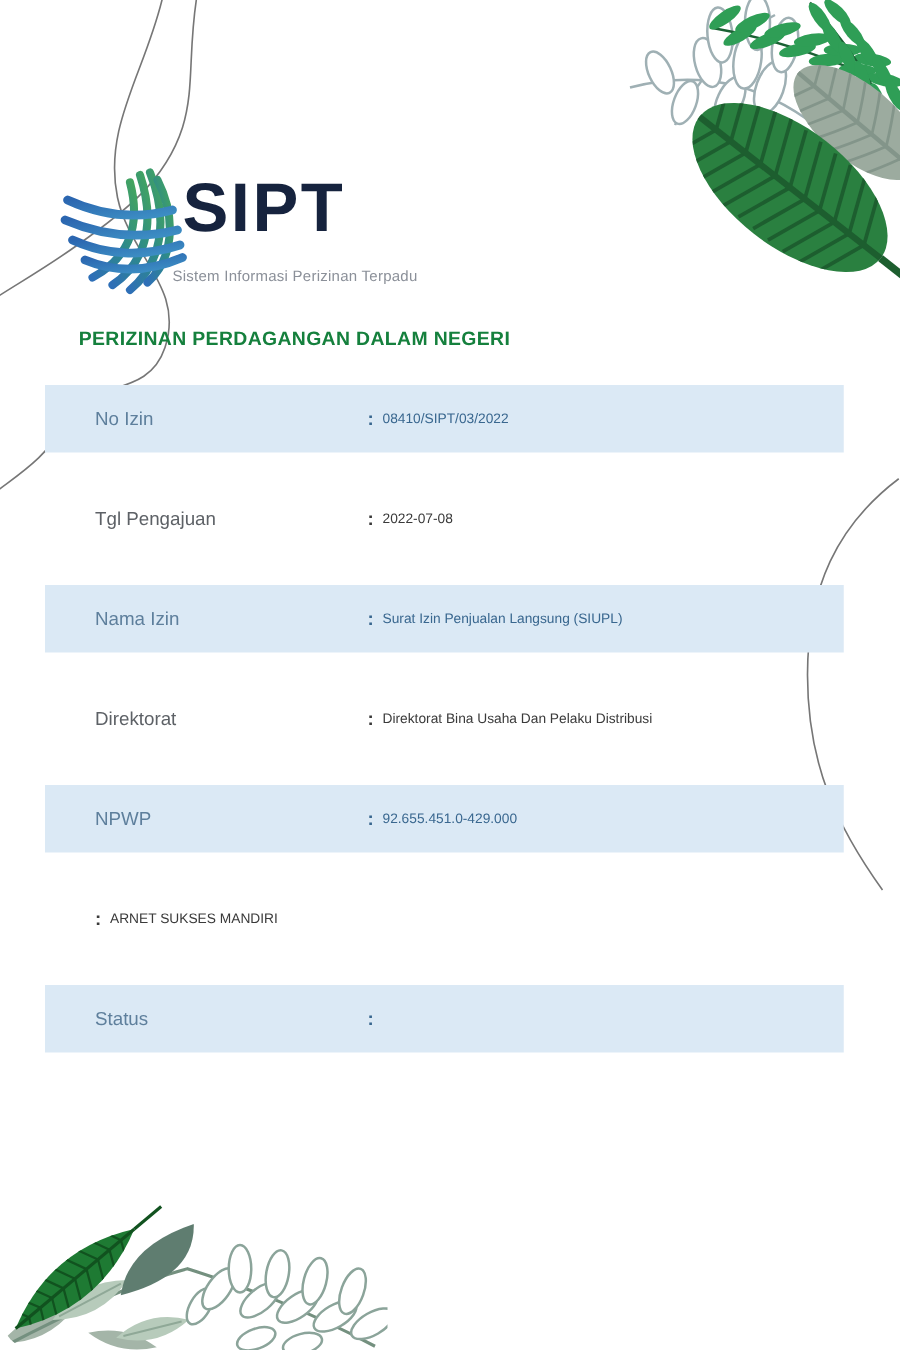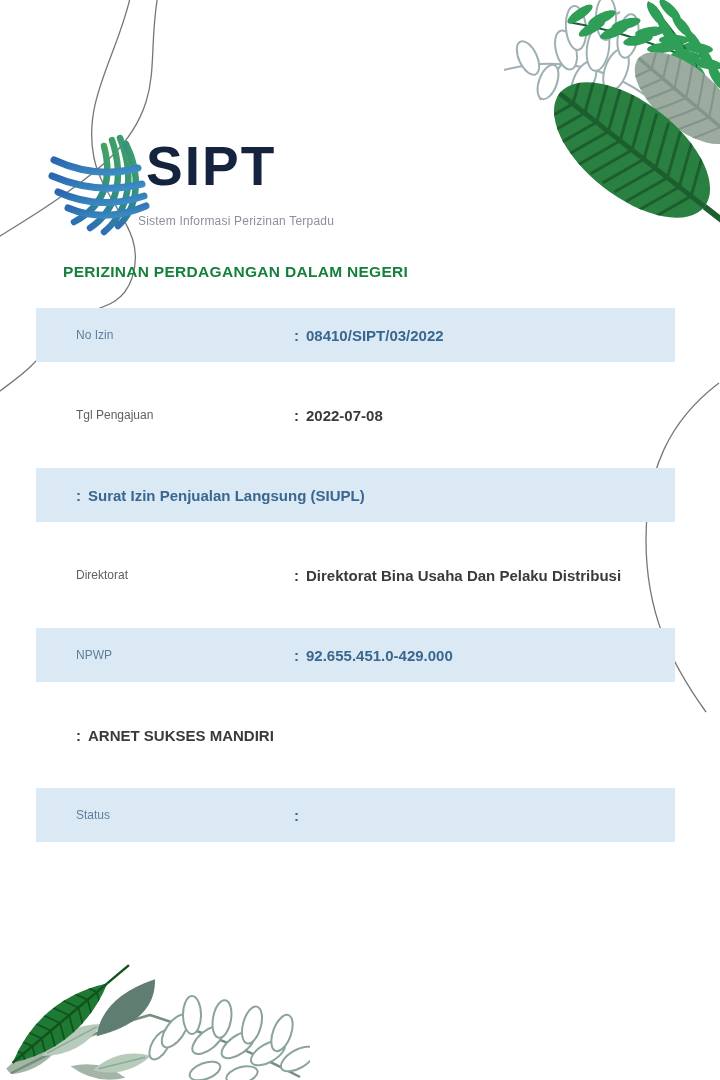--- a/index.html
+++ b/index.html
@@ -17,25 +17,25 @@
 
   
   .page-heading{position:absolute;left:63px;top:263px;font-size:15.5px;font-weight:bold;
                 color:#15803d;letter-spacing:.3px;}
 
   
   .details{position:absolute;left:36px;top:308px;width:639px;}
   .detail-row{height:54px;display:flex;align-items:center;padding-left:40px;
               box-sizing:border-box;margin-bottom:26px;}
   .detail-row--hl{background:#dbe9f5;}
-  .row-label{flex:0 0 218px;font-size:12px;}
+  .row-label{flex:0 0 218px;font-size:15px;}
   .detail-row--hl .row-label{color:#5e7f9c;}
   .detail-row--plain .row-label{color:#5d6166;}
   .row-colon{font-weight:bold;font-size:15px;margin-right:7px;}
-  .row-value{font-weight:bold;font-size:15px;white-space:nowrap;}
+  .row-value{font-weight:normal;font-size:11px;white-space:nowrap;}
   .detail-row--hl .row-colon,.detail-row--hl .row-value{color:#39678f;}
   .detail-row--plain .row-colon,.detail-row--plain .row-value{color:#3a3a3a;}
 </style>
 </head>
 <body>
 
 <div class="page">
 
   <svg class="deco" style="left:0;top:0;" width="330" height="430" viewBox="0 0 330 430" fill="none" stroke="#5f5f5f" stroke-width="1.3" opacity="0.85">
     <path d="M131,-6 C118,55 82,100 94,158 C104,205 148,230 132,278 C118,320 72,302 54,336 C38,366 14,380 -4,394"></path>
@@ -260,20 +260,21 @@
       <span class="row-label">No Izin</span>
       <span class="row-colon">:</span>
       <span class="row-value">08410/SIPT/03/2022</span>
     </div>
     <div class="detail-row detail-row--plain">
       <span class="row-label">Tgl Pengajuan</span>
       <span class="row-colon">:</span>
       <span class="row-value">2022-07-08</span>
     </div>
     <div class="detail-row detail-row--hl">
+      <span class="row-label">Nama Izin</span>
       <span class="row-colon">:</span>
       <span class="row-value">Surat Izin Penjualan Langsung (SIUPL)</span>
     </div>
     <div class="detail-row detail-row--plain">
       <span class="row-label">Direktorat</span>
       <span class="row-colon">:</span>
       <span class="row-value">Direktorat Bina Usaha Dan Pelaku Distribusi</span>
     </div>
     <div class="detail-row detail-row--hl">
       <span class="row-label">NPWP</span>

